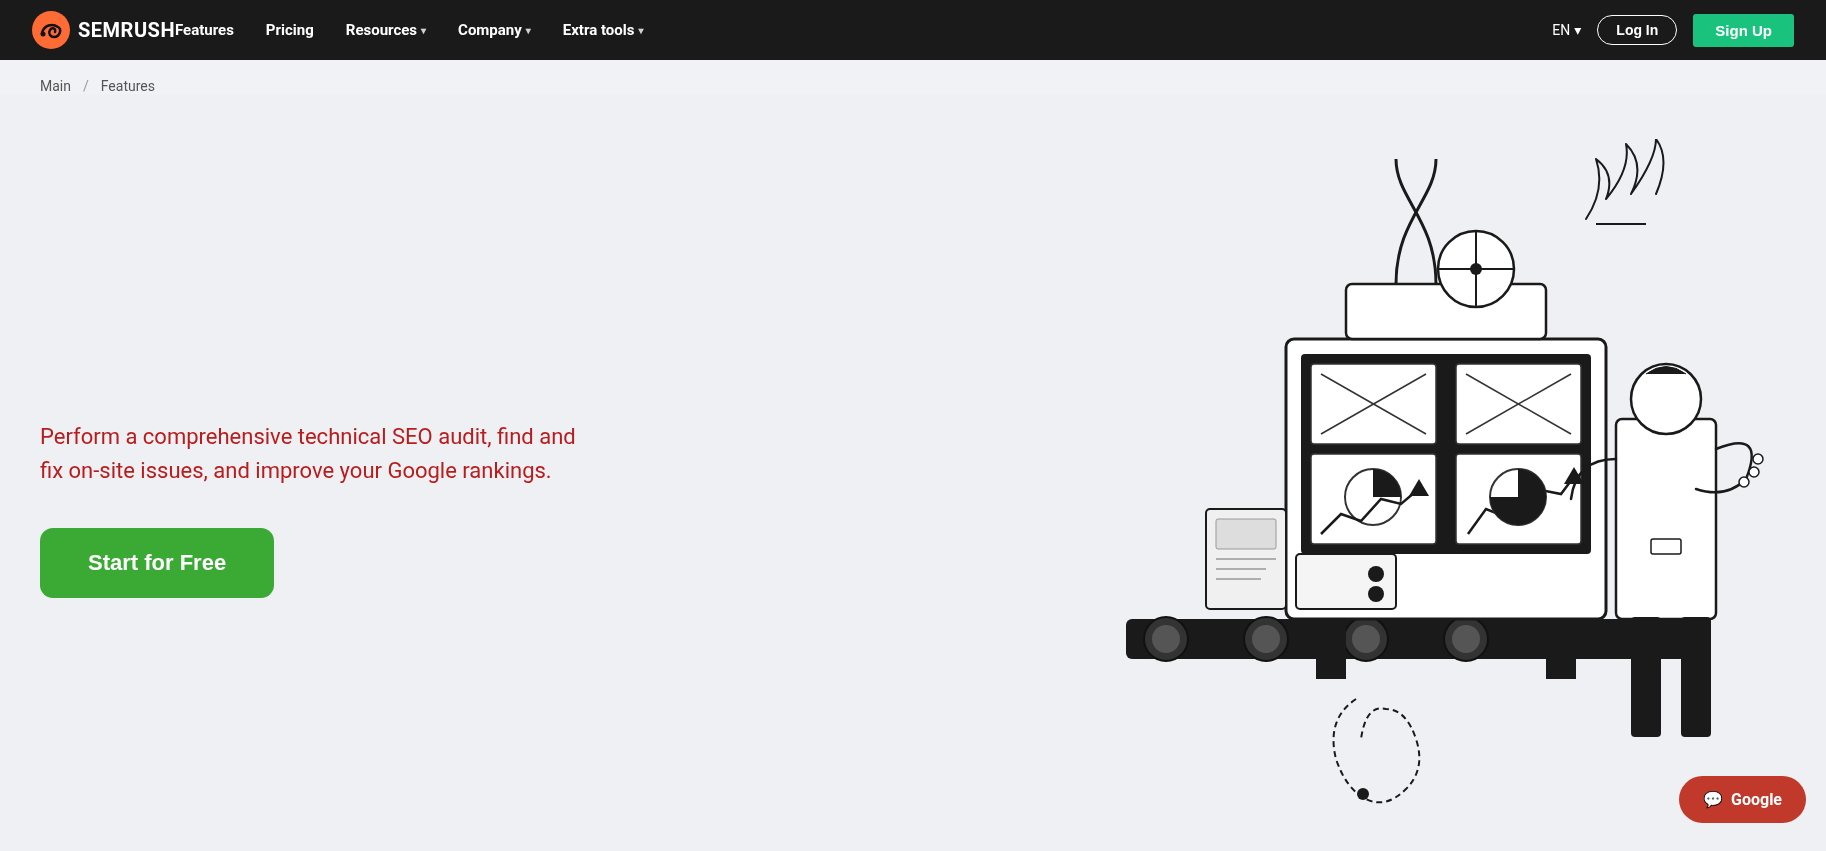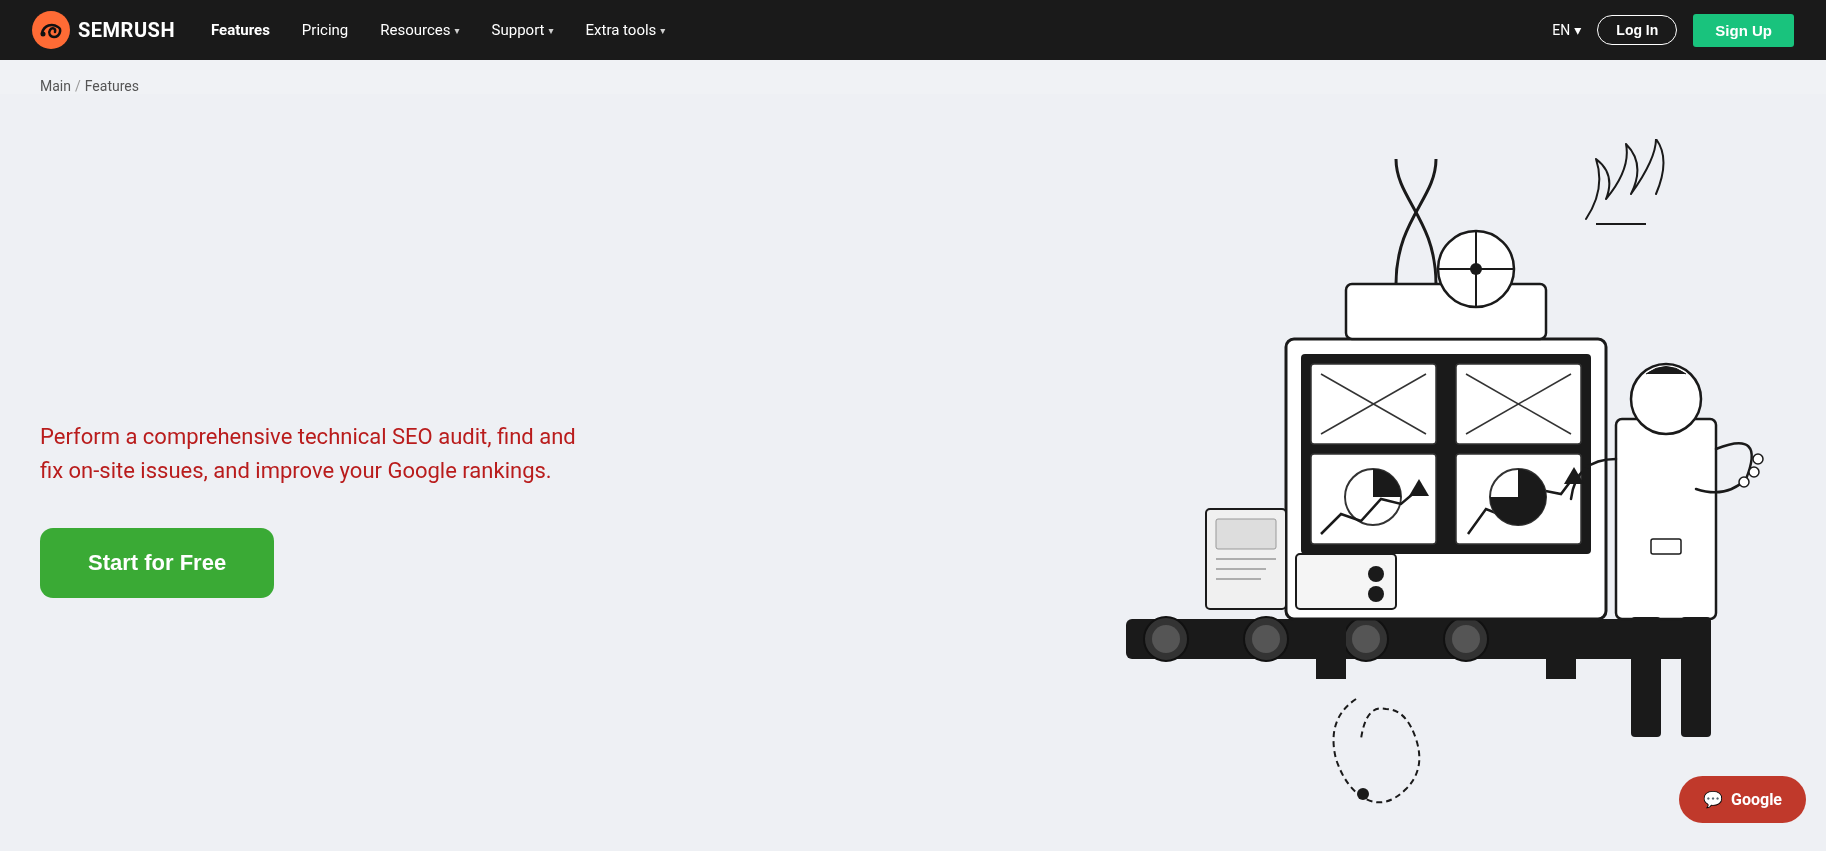--- a/index.html
+++ b/index.html
@@ -11,21 +11,20 @@
       height: 60px;
       display: flex;
       align-items: center;
       padding: 0 32px;
       justify-content: space-between;
       position: relative;
       z-index: 10;
     }
     .navbar-left {
       display: flex;
-      gap: 36px;
     }
     .logo {
       display: flex;
       align-items: center;
       gap: 8px;
       text-decoration: none;
     }
     .logo-icon {
       width: 38px;
       height: 38px;
@@ -39,21 +38,21 @@
     .nav-links {
       display: flex;
       align-items: center;
       gap: 32px;
       list-style: none;
     }
     .nav-links li a {
       color: #fff;
       text-decoration: none;
       font-size: 15px;
-      font-weight: 400;
+      font-weight: 700;
       display: flex;
       align-items: center;
       gap: 4px;
     }
     .nav-links li a.active {
       font-weight: 700;
     }
     .nav-links li a .chevron {
       font-size: 10px;
       opacity: 0.8;
@@ -92,21 +91,21 @@
       cursor: pointer;
     }
 
     
     .breadcrumb {
       padding: 18px 40px 0;
       font-size: 14px;
       color: #555;
       display: flex;
       align-items: center;
-      gap: 4px;
+      gap: 12px;
     }
     .breadcrumb a { color: #555; text-decoration: none; }
     .breadcrumb .sep { color: #999; }
 
     
     .hero {
       background: #eef0f4;
       min-height: 790px;
       display: flex;
       align-items: center;
@@ -199,21 +198,21 @@
         </a>
       </li>
       <li>
         <a href="#">
           <span>Resources</span>
           <span class="chevron">▾</span>
         </a>
       </li>
       <li>
         <a href="#">
-          <span>Support</span>
+          <span>Company</span>
           <span class="chevron">▾</span>
         </a>
       </li>
       <li>
         <a href="#">
           <span>Extra tools</span>
           <span class="chevron">▾</span>
         </a>
       </li>
     </ul>

